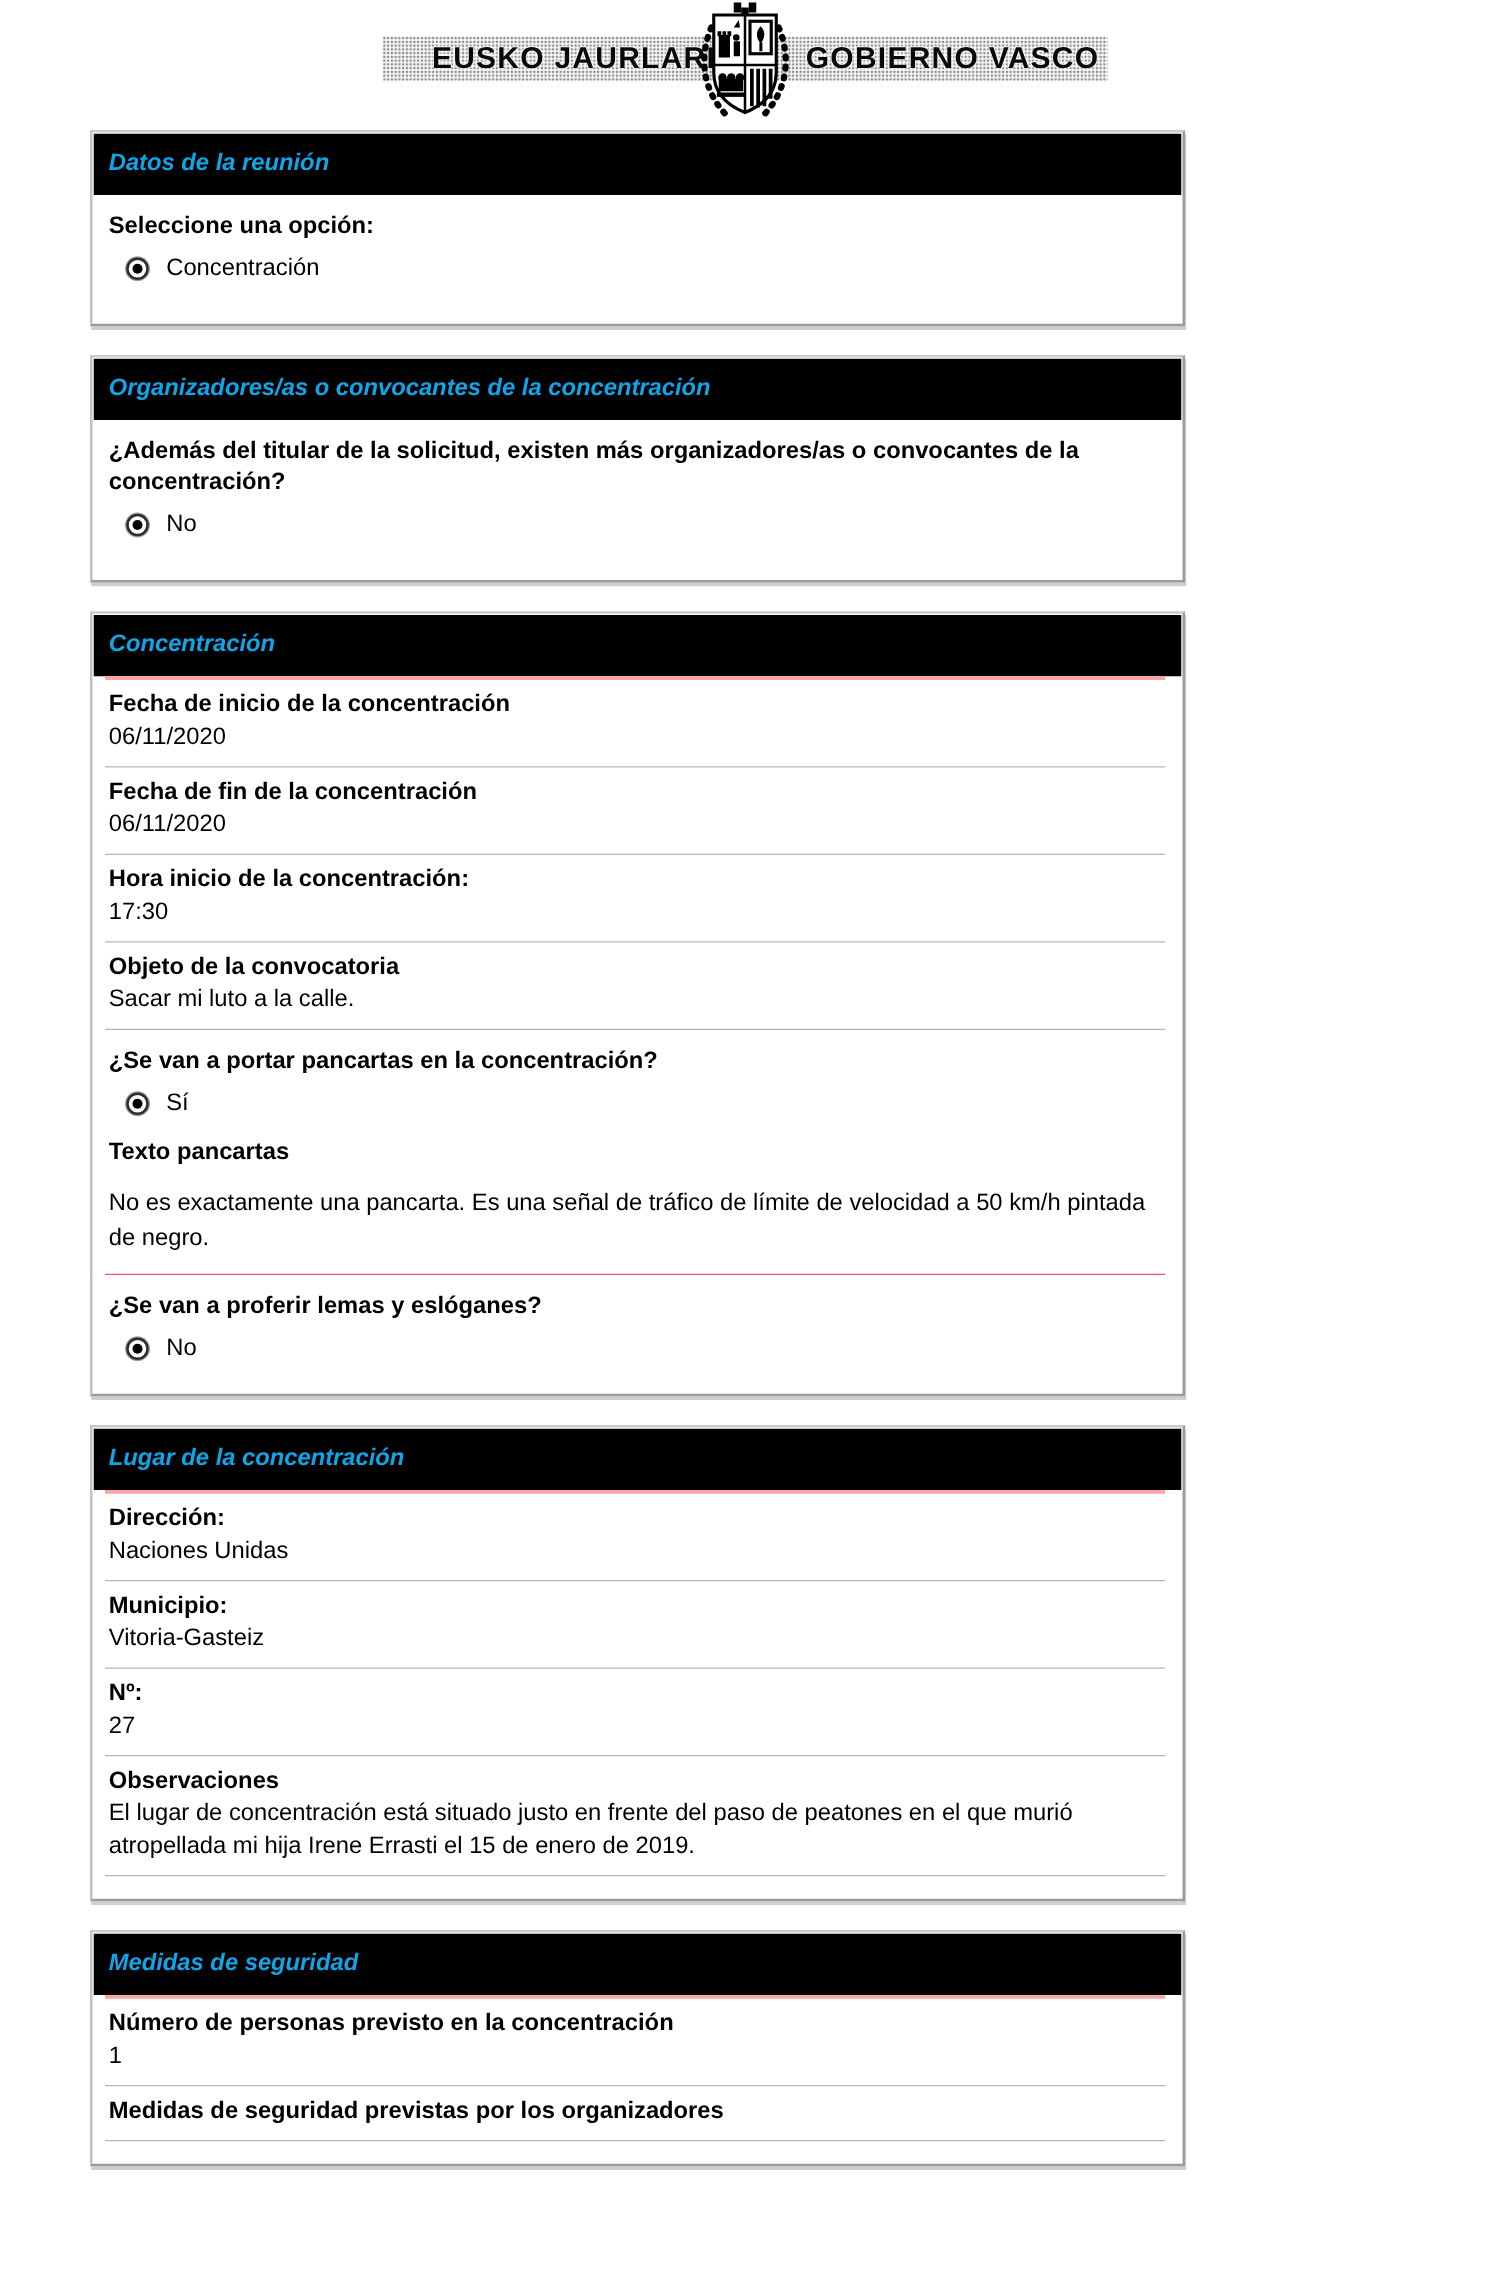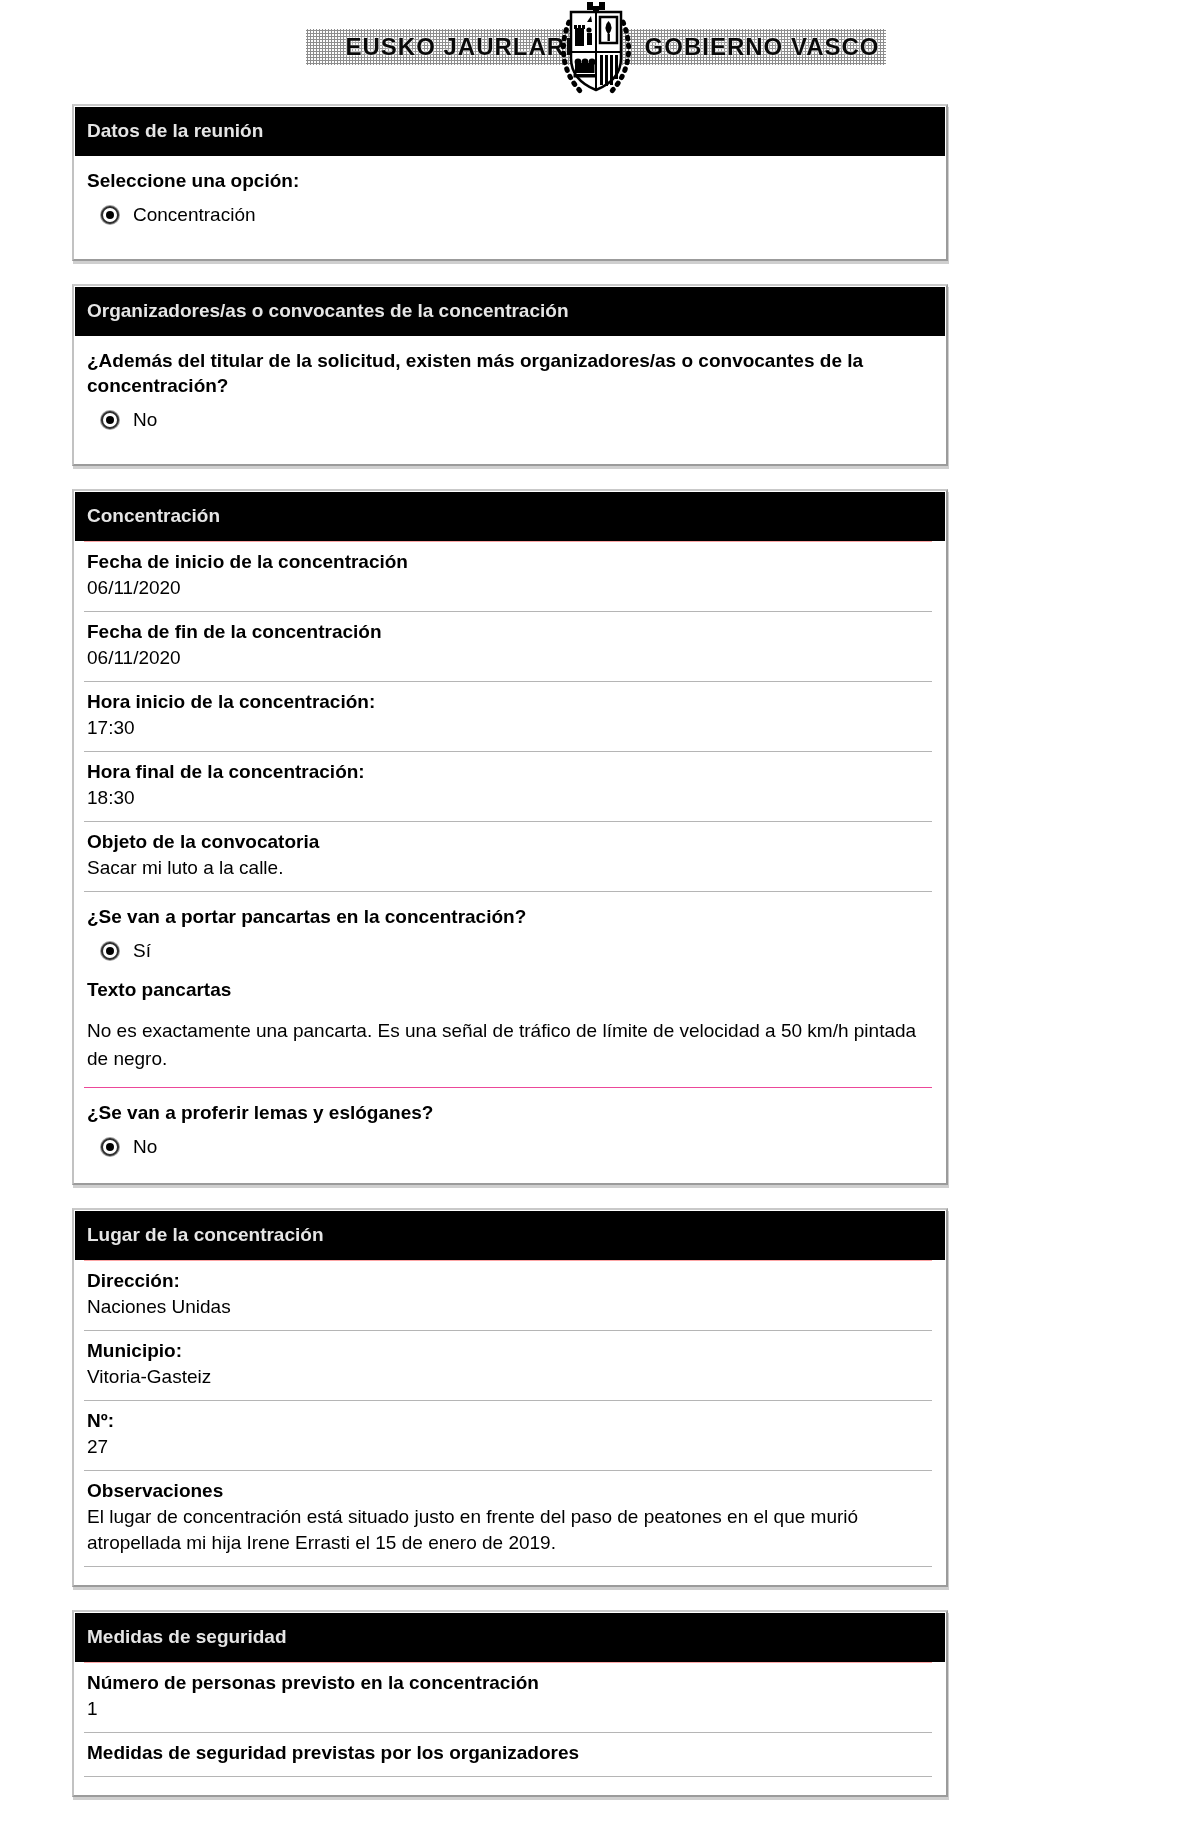--- a/index.html
+++ b/index.html
@@ -26,25 +26,25 @@
   .emblem{position:absolute;left:50%;transform:translateX(-50%);top:0;}
 
   
   .section{
     background:#fff;border:2px solid #9b9b9b;
     border-top-color:#c9c9c9;border-left-color:#c2c2c2;
     box-shadow:1px 3px 0 #cfcfcf;
     margin-bottom:23px;
   }
   .section-bar{
-    background:#000;color:#e5e5e5;font-weight:bold;font-size:19px;
-    padding:13px 12px 14px;margin:1px 1px 0 1px;line-height:22px;
+    background:#000;color:#0ea5e9;font-weight:bold;font-size:19px;
+    padding:13px 12px 14px;margin:1px 1px 0 1px;line-height:22px;font-style:italic;
   }
   .content{margin-left:10px;padding-right:14px;}
-  .fieldlist{border-top:1px solid #fca5a5;}
+  .fieldlist{border-top:3px solid #fca5a5;}
   .field{border-bottom:1px solid #b5b5b5;padding:7px 6px 10px 3px;}
   .label{font-weight:bold;font-size:19px;line-height:26px;}
   .value{font-size:19px;line-height:26px;}
   .longtext{
     font-size:19px;line-height:28px;padding:13px 6px 14px 3px;
     border-bottom:1px solid #ec4899;
   }
   .qblock{font-weight:bold;font-size:19px;line-height:25px;padding:12px 0 2px 3px;}
   .sublabel{font-weight:bold;font-size:19px;line-height:25px;padding:8px 0 2px 3px;}
   .radio-row{display:flex;align-items:center;margin:8px 0 6px 17px;}
@@ -137,24 +137,20 @@
         </div>
         <div class="field">
           <div class="label">Fecha de fin de la concentración</div>
           <div class="value">06/11/2020</div>
         </div>
         <div class="field">
           <div class="label">Hora inicio de la concentración:</div>
           <div class="value">17:30</div>
         </div>
         <div class="field">
-          <div class="label">Hora final de la concentración:</div>
-          <div class="value">18:30</div>
-        </div>
-        <div class="field">
           <div class="label">Objeto de la convocatoria</div>
           <div class="value">Sacar mi luto a la calle.</div>
         </div>
       </div>
       <div class="qblock">¿Se van a portar pancartas en la concentración?</div>
       <div class="radio-row">
         <span class="radio"></span>
         <span class="radio-label">Sí</span>
       </div>
       <div class="sublabel">Texto pancartas</div>

